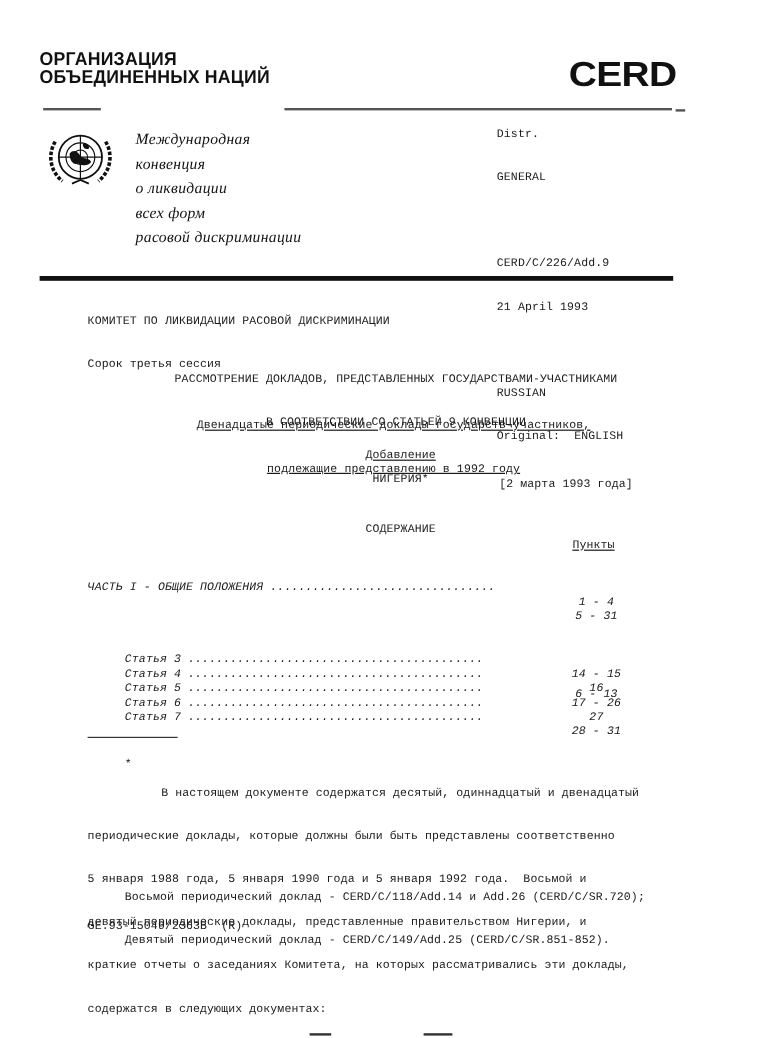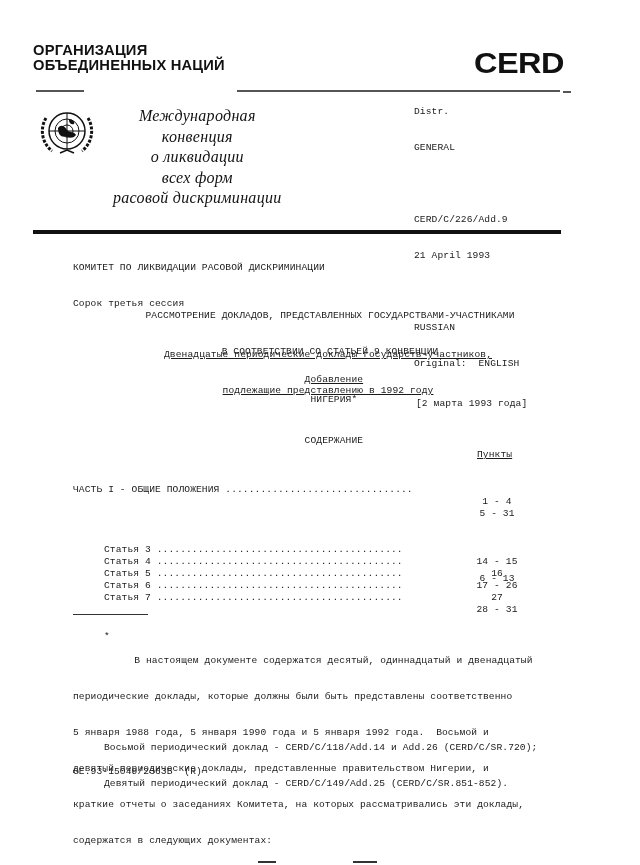--- a/index.html
+++ b/index.html
@@ -48,37 +48,36 @@
     .hline { background: #555; height: 2px; }
     .hline-thick { background: #111; height: 4px; }
     .un-emblem {
       left: 38px; top: 106px;
       width: 58px; height: 50px;
     }
     .convention-title {
       left: 113px; top: 106px;
       font-family: "Liberation Serif", "DejaVu Serif", serif;
       font-style: italic;
-      font-size: 16px;
+      font-size: 13px;
       line-height: 20.5px;
       color: #111;
       letter-spacing: 0.3px;
-      text-align: center;
     }
     .convention-title div { white-space: nowrap; }
     .meta { left: 414px; top: 82px; font-family: Liberation Mono, monospace; }
     .meta .gap { height: 12px; }
     .committee { left: 73px; top: 238px; }
     .heading-block {
       left: 0; width: 640px; text-align: center;
     }
     .u { text-decoration: underline; }
     .toc-row {
       position: absolute;
-      left: 0; width: 516px; height: 12px;
+      left: 0; width: 516px; height: 12px; font-style: italic;
     }
     .toc-row .lbl { position: absolute; }
     .toc-row .pts { position: absolute; width: 70px; text-align: center; }
     .footnote-rule {
       left: 73px; top: 614px; width: 75px; height: 1px; background: #333;
     }
     .footnote { left: 73px; top: 631px; }
     .refs { left: 104px; top: 718px; }
     .docnum { left: 73px; top: 766px; }
     .bottom-mark {

